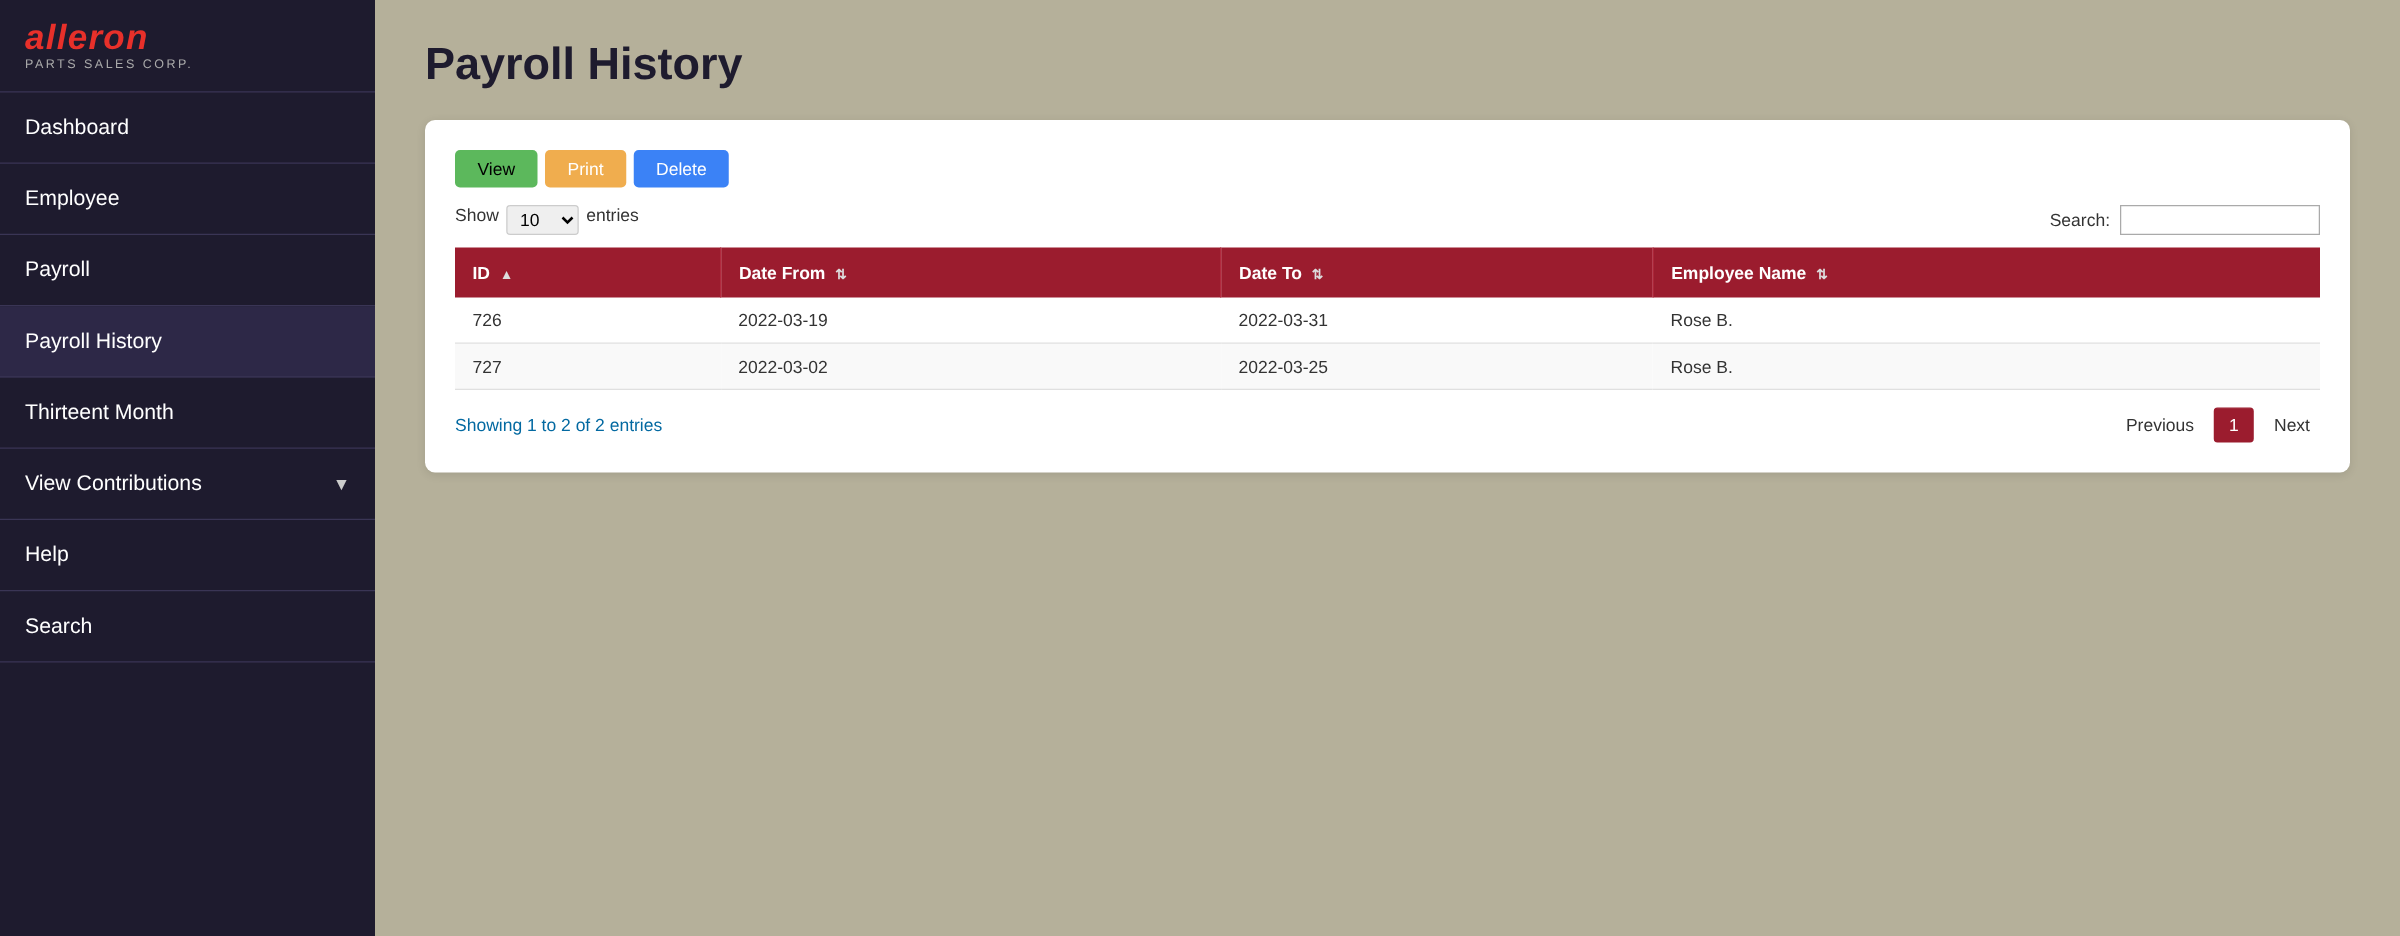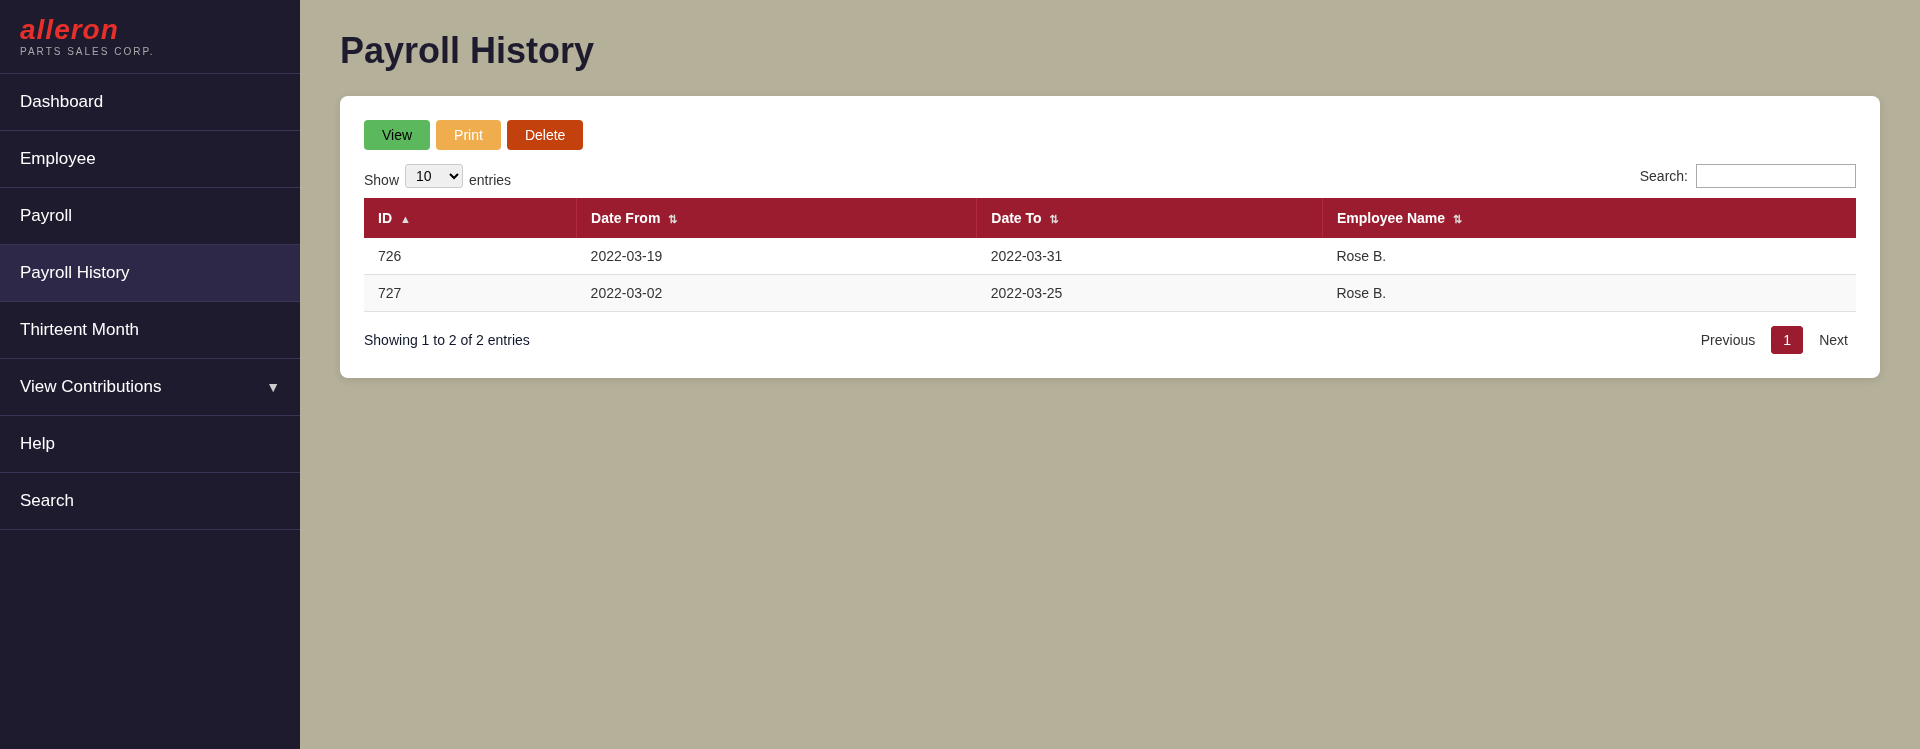--- a/index.html
+++ b/index.html
@@ -83,39 +83,39 @@
     .btn-print {
       background-color: #f0ad4e;
       color: white;
       border: none;
       padding: 7px 18px;
       font-size: 14px;
       border-radius: 4px;
       cursor: pointer;
     }
     .btn-delete {
-      background-color: #c2410c;
+      background-color: #3b82f6;
       color: white;
       border: none;
       padding: 1px 18px;
       font-size: 14px;
       border-radius: 4px;
       cursor: pointer;
     }
 
     
     .table-controls {
       display: flex;
       align-items: center;
       justify-content: space-between;
       margin-bottom: 10px;
       font-size: 14px;
       color: #333;
     }
-    .show-entries { display: flex; align-items: flex-end; gap: 6px; }
+    .show-entries { display: flex; align-items: flex-start; gap: 6px; }
     .show-entries select {
       padding: 2px 6px;
       font-size: 14px;
       border: 1px solid #ccc;
       border-radius: 3px;
     }
     .search-area { display: flex; align-items: center; gap: 8px; }
     .search-area label { font-size: 14px; text-align: center; }
     .search-area input {
       border: 1px solid #aaa;
@@ -152,21 +152,21 @@
     
     .pagination-row {
       display: flex;
       align-items: center;
       justify-content: flex-end;
       margin-top: 14px;
       gap: 8px;
       font-size: 14px;
       color: #333;
     }
-    .showing-text { flex: 1; color: #0f172a; font-size: 14px; }
+    .showing-text { flex: 1; color: #0369a1; font-size: 14px; }
     .page-btn {
       background: none;
       border: none;
       font-size: 14px;
       color: #333;
       cursor: pointer;
       padding: 4px 8px;
     }
     .page-num {
       border: 1px solid #9b1c2e;

